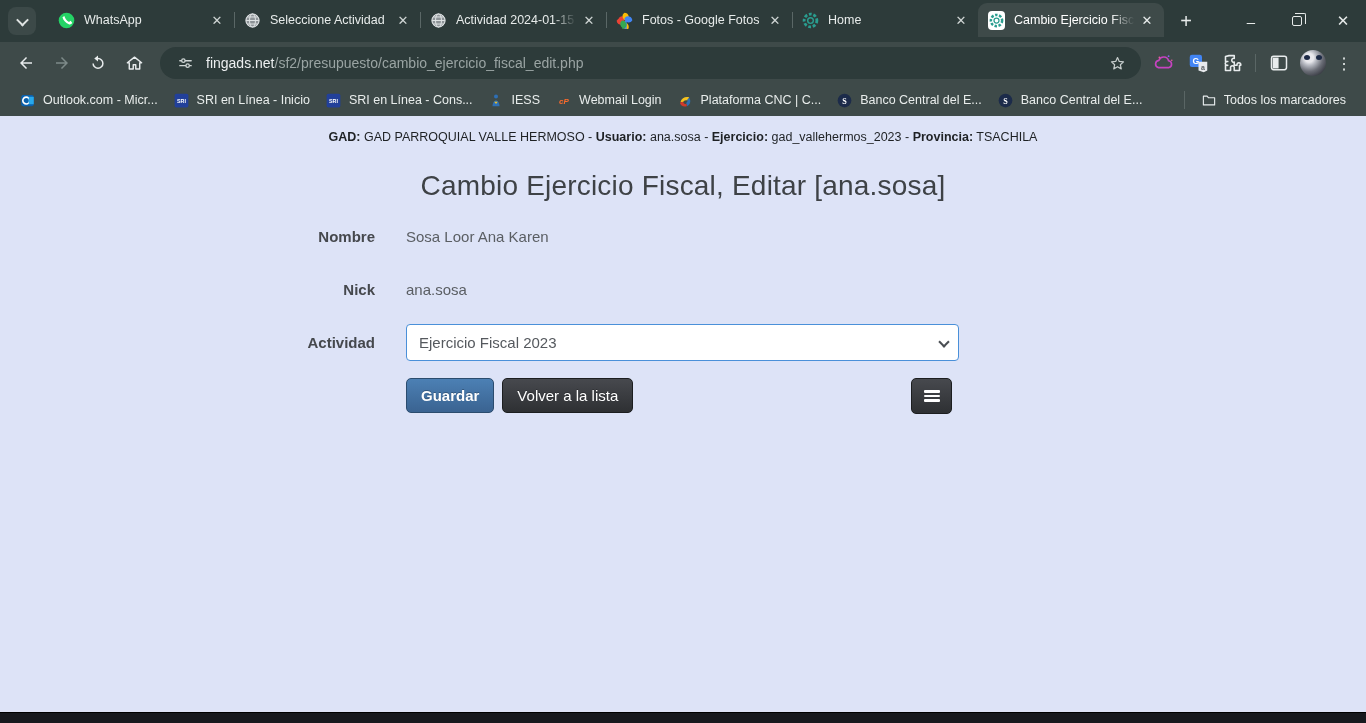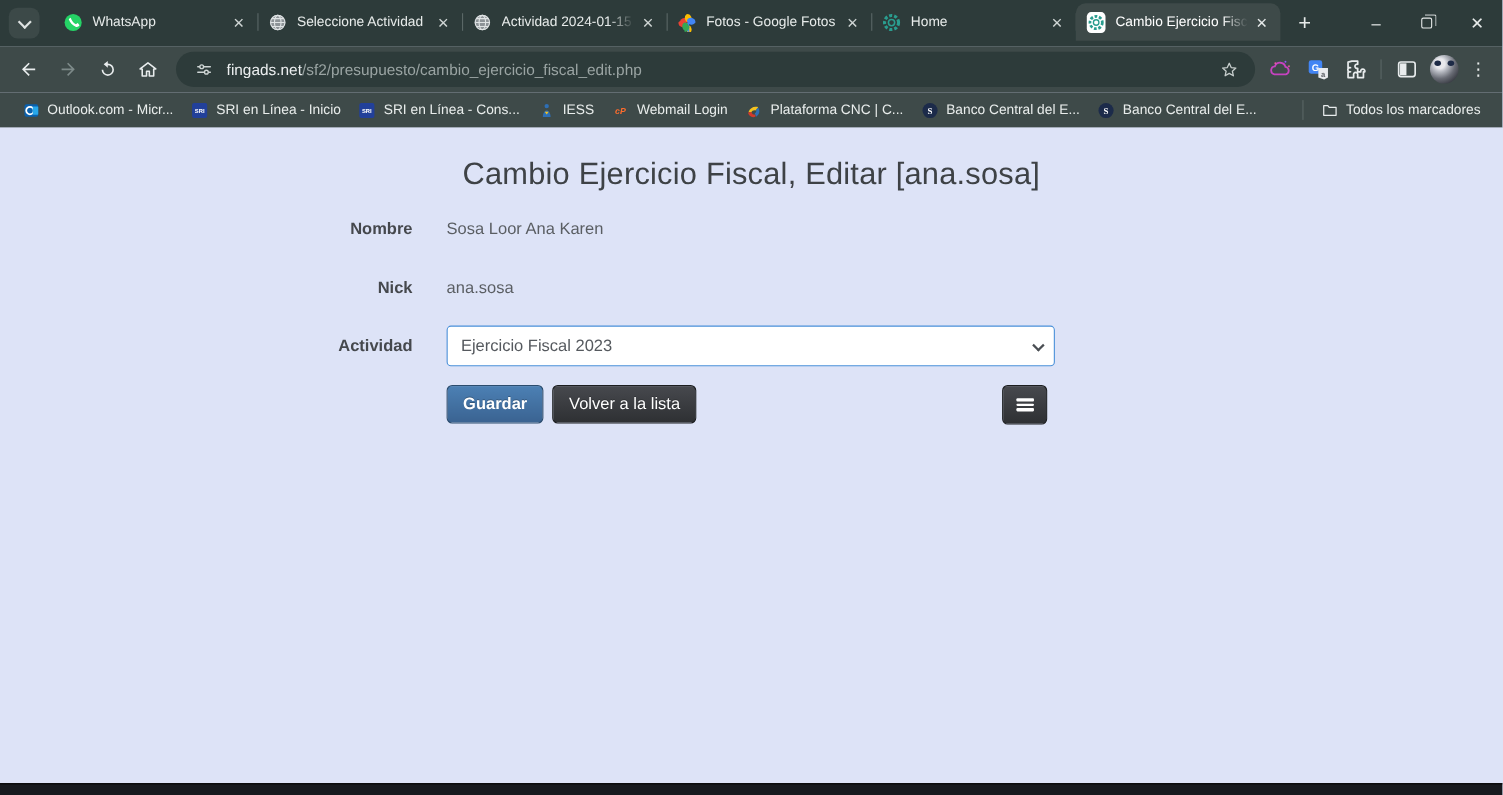--- a/index.html
+++ b/index.html
@@ -38,21 +38,21 @@
   .bookmark-star { width:28px; height:28px; display:flex; align-items:center; justify-content:center; cursor:pointer; flex:0 0 auto; }
   .ext-icon { width:30px; height:30px; display:flex; align-items:center; justify-content:center; cursor:pointer; flex:0 0 auto; margin:0 2px; }
   .toolbar-sep { width:1px; height:18px; background:#5a6665; margin:0 6px; flex:0 0 auto; }
   .avatar { width:26px; height:26px; border-radius:50%; background:radial-gradient(circle at 35% 30%, #e8e8ec 0 18%, #b9bcc4 30%, #6a6d76 55%, #3c3f47 78%, #23252b 100%); cursor:pointer; flex:0 0 auto; margin:0 4px; position:relative; overflow:hidden; }
   .avatar::before { content:""; position:absolute; left:4px; top:5px; width:6px; height:5px; border-radius:50%; background:#1d2a46; box-shadow:12px 0 0 #1d2a46; }
   .menu-dots { width:28px; height:28px; display:flex; align-items:center; justify-content:center; color:#e7ebea; font-size:16px; letter-spacing:0; cursor:pointer; flex:0 0 auto; }
 
   
   .bookmarks { position:absolute; top:84px; left:0; width:1366px; height:32px; background:#3e4a49; display:flex; align-items:center; padding:0 12px; font-size:12.5px; color:#e9edec; }
   .bm { display:flex; align-items:center; gap:7px; padding:4px 8px; border-radius:6px; cursor:pointer; white-space:nowrap; }
-  .bm-ic { width:16px; height:16px; display:flex; align-items:center; justify-content:center; font-weight:700; }
+  .bm-ic { width:16px; height:16px; display:flex; align-items:center; font-weight:700; }
   .bm-spacer { flex:1; }
   .bm-sep { width:1px; height:18px; background:#5a6665; margin:0 8px; }
 
   
   .page { position:absolute; top:116px; left:0; width:1366px; height:596px; background:#dde3f7; overflow:hidden; }
   .meta-line { margin-top:14px; text-align:center; font-size:12.5px; color:#1e2124; }
   .meta-line b { font-weight:700; }
   .page-title { margin-top:26px; text-align:center; font-size:28px; font-weight:400; color:#3e4246; letter-spacing:.2px; }
   .form { margin-top:16px; }
   .frow { display:grid; grid-template-columns:375px 553px; column-gap:31px; align-items:center; min-height:36px; margin-bottom:17px; }
@@ -335,20 +335,30 @@
     <span class="bm-ic">
       <svg width="16" height="15" viewBox="0 0 24 24">
           <path d="M3 5h6l2 2.5h10V19H3z" fill="none" stroke="#e8eced" stroke-width="1.8" stroke-linejoin="round"></path>
         </svg>
     </span>
     <span>Todos los marcadores</span>
   </div>
 </div>
 
 <div class="page">
+  <div class="meta-line">
+    <b>GAD:</b>
+    <span>GAD PARROQUIAL VALLE HERMOSO</span><span> - </span>
+    <b>Usuario:</b>
+    <span>ana.sosa</span><span> - </span>
+    <b>Ejercicio:</b>
+    <span>gad_vallehermos_2023</span><span> - </span>
+    <b>Provincia:</b>
+    <span>TSACHILA</span>
+  </div>
 
   <div class="page-title">Cambio Ejercicio Fiscal, Editar [ana.sosa]</div>
 
   <div class="form">
     <div class="frow">
       <div class="flabel">Nombre</div>
       <div class="fvalue">Sosa Loor Ana Karen</div>
     </div>
     <div class="frow">
       <div class="flabel">Nick</div>

